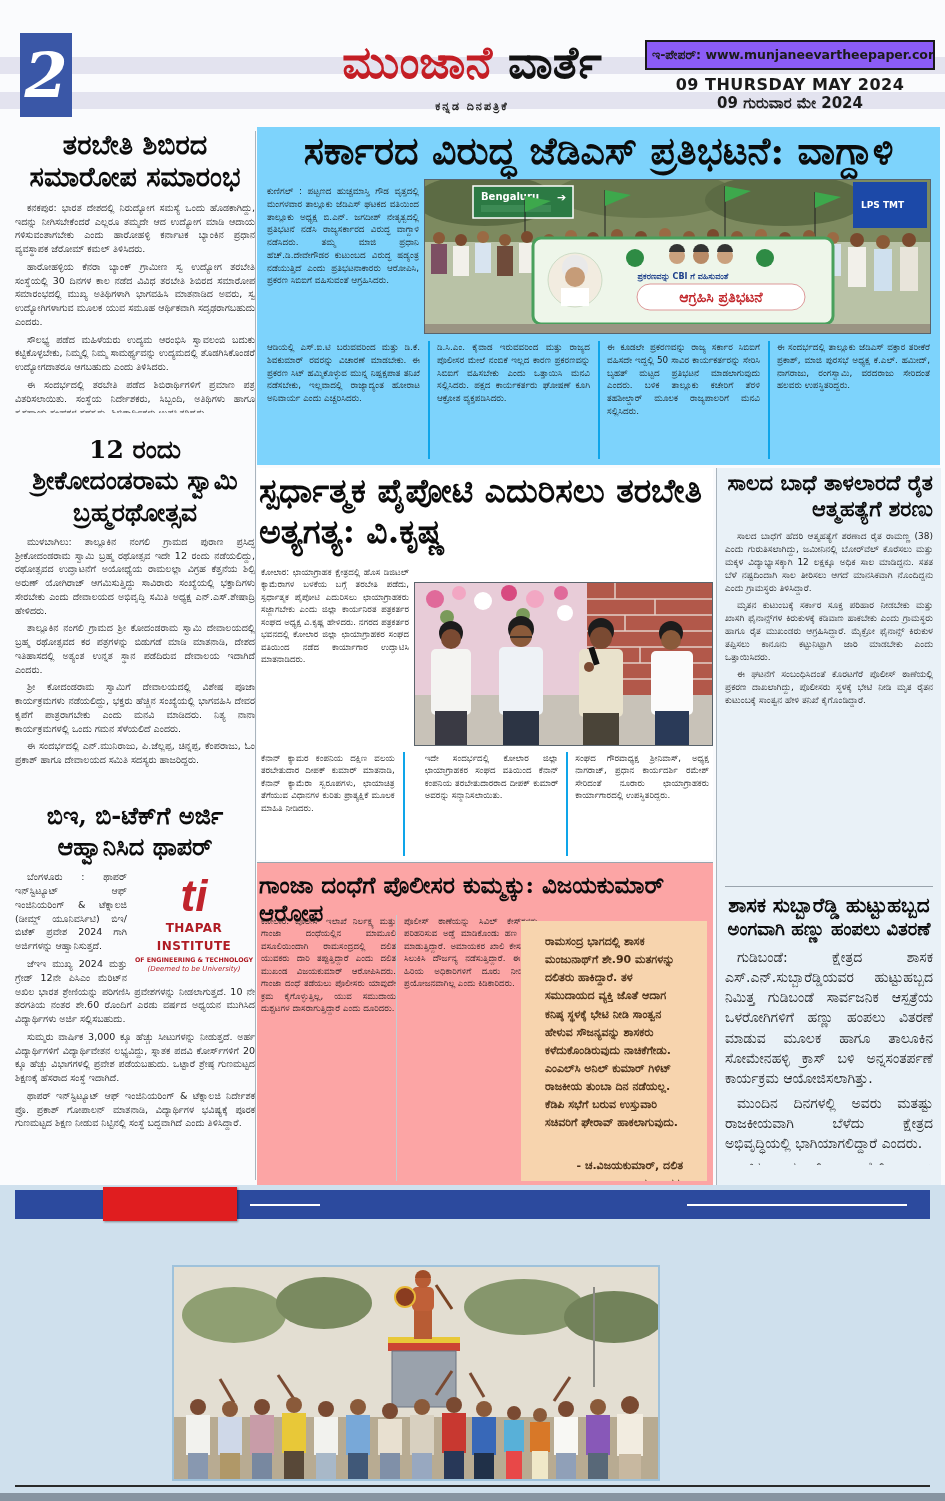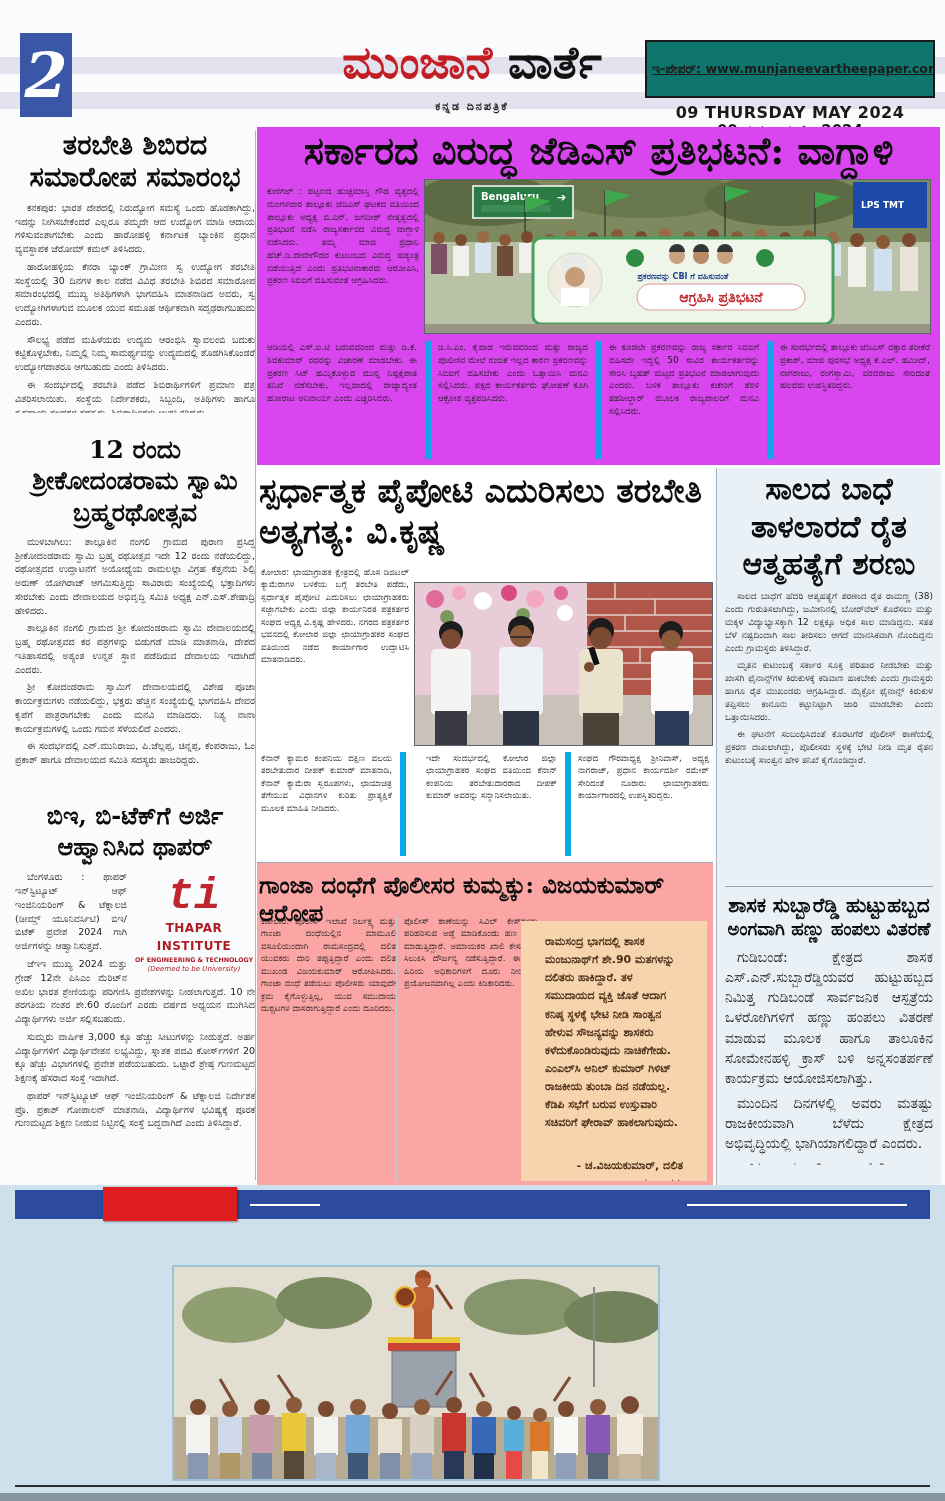--- a/index.html
+++ b/index.html
@@ -14,38 +14,38 @@
   .numbox{position:absolute;left:20px;top:33px;width:52px;height:84px;background:#3a57a7;
           display:flex;align-items:center;justify-content:center;}
   .numbox span{color:#fff;font-family:"DejaVu Serif",serif;font-weight:bold;font-size:62px;font-style:italic;}
   .masthead{position:absolute;left:272px;top:38px;width:400px;text-align:center;
             font-family:"DejaVu Serif",serif;font-weight:bold;font-size:45px;line-height:1.1;}
   .masthead .red{color:#c41e25;}
   .masthead .blk{color:#121212;}
   .mastsub{position:absolute;left:272px;top:100px;width:400px;text-align:center;font-size:11px;
            letter-spacing:2px;color:#222;font-weight:bold;}
   .infobox{position:absolute;left:645px;top:40px;width:290px;}
-  .infobox .l1{border:2px solid #1a1a1a;background:#0f766e;padding:19px 5px;font-size:12.5px;
-               font-weight:bold;text-align:center;white-space:nowrap;overflow:hidden;text-decoration:underline;}
+  .infobox .l1{border:2px solid #1a1a1a;background:#8b5cf6;padding:5px 5px;font-size:12.5px;
+               font-weight:bold;text-align:center;white-space:nowrap;overflow:hidden;}
   .infobox .l2{margin-top:5px;font-size:16px;font-weight:bold;text-align:center;letter-spacing:0.5px;}
   .infobox .l3{font-size:15px;font-weight:bold;text-align:center;}
-  .mainart{position:absolute;left:257px;top:127px;width:683px;height:338px;background:#d946ef;}
+  .mainart{position:absolute;left:257px;top:127px;width:683px;height:338px;background:#7dd3fc;}
   .mainart h1{position:absolute;top:2px;left:8px;right:8px;margin:0;text-align:center;
               font-size:38px;line-height:1.15;}
   .vr{position:absolute;width:1px;background:#a9b4bd;}
   .hr{position:absolute;height:1px;background:#9aa4ad;}
   .colrow{display:flex;gap:8px;}
   .colrow>div{flex:1;}
-  .colrow>div+div{border-left:6px solid #0ea5e9;padding-left:7px;}
+  .colrow>div+div{border-left:2px solid #0ea5e9;padding-left:7px;}
   .quote{position:absolute;background:#f7d4ae;padding:12px 24px;font-size:11px;line-height:1.65;
          color:#4a3018;font-weight:bold;text-align:left;overflow:hidden;}
   .quote .sig{text-align:right;margin-top:24px;}
   .photo{border:1px solid #5a646c;background:#cfc9bb;display:block;}
   .thlogo{float:right;width:122px;margin:4px 0 4px 6px;text-align:center;}
-  .thlogo .ti{color:#c0242c;font-family:Liberation Mono, monospace;font-weight:bold;font-size:44px;
+  .thlogo .ti{color:#c0242c;font-family:Liberation Sans, sans-serif;font-weight:bold;font-size:44px;
               line-height:1;font-style:italic;}
   .thlogo .t1{color:#b01c24;font-size:12px;font-weight:bold;letter-spacing:0.5px;margin-top:2px;}
   .thlogo .t2{color:#b01c24;font-size:6.3px;font-weight:bold;}
   .thlogo .t3{color:#b01c24;font-size:7px;font-style:italic;}
   .botsec{position:absolute;left:0;top:1185px;width:945px;height:316px;background:#cfe0ed;}
   .botbar{position:absolute;left:15px;top:5px;width:915px;height:29px;background:#2c4a9e;}
   .botbar .line{position:absolute;top:14px;height:2px;background:#fff;}
   .botbar .ep{position:absolute;left:300px;top:5px;width:360px;text-align:center;color:#fff;
               font-weight:bold;font-size:14.5px;}
   .badge{position:absolute;left:88px;top:-3px;width:134px;height:34px;background:#e01d1f;color:#fff;
@@ -297,21 +297,21 @@
       <div class="bt" style="flex:1;font-size:8.6px;border-left:1px solid #c4ccd2;padding-left:7px;">ಪೊಲೀಸ್ ಠಾಣೆಯನ್ನು ಸಿವಿಲ್ ಕೇಸ್‌ಗಳನ್ನು ಪರಿಹರಿಸುವ ಅಡ್ಡೆ ಮಾಡಿಕೊಂಡು ಹಣ ಲೂಟಿ ಮಾಡುತ್ತಿದ್ದಾರೆ. ಅಮಾಯಕರ ಖಾಲಿ ಕೇಸುಗಳಲ್ಲಿ ಸಿಲುಕಿಸಿ ದೌರ್ಜನ್ಯ ನಡೆಸುತ್ತಿದ್ದಾರೆ. ಈ ಬಗ್ಗೆ ಹಿರಿಯ ಅಧಿಕಾರಿಗಳಿಗೆ ದೂರು ನೀಡಿದರೂ ಪ್ರಯೋಜನವಾಗಿಲ್ಲ ಎಂದು ಕಿಡಿಕಾರಿದರು.</div>
     </div>
     <div class="quote" style="right:6px;top:58px;width:138px;height:236px;">
       <div>ರಾಮಸಂದ್ರ ಭಾಗದಲ್ಲಿ ಶಾಸಕ ಮಂಜುನಾಥ್‌ಗೆ ಶೇ.90 ಮತಗಳನ್ನು ದಲಿತರು ಹಾಕಿದ್ದಾರೆ. ತಳ ಸಮುದಾಯದ ವ್ಯಕ್ತಿ ಜೊತೆ ಆದಾಗ ಕನಿಷ್ಠ ಸ್ಥಳಕ್ಕೆ ಭೇಟಿ ನೀಡಿ ಸಾಂತ್ವನ ಹೇಳುವ ಸೌಜನ್ಯವನ್ನು ಶಾಸಕರು ಕಳೆದುಕೊಂಡಿರುವುದು ನಾಚಿಕೆಗೇಡು. ಎಂಎಲ್‌ಸಿ ಅನಿಲ್ ಕುಮಾರ್ ಗಿಳಿಟ್ ರಾಜಕೀಯ ತುಂಬಾ ದಿನ ನಡೆಯಲ್ಲ. ಕೆಡಿಪಿ ಸಭೆಗೆ ಬರುವ ಉಸ್ತುವಾರಿ ಸಚಿವರಿಗೆ ಘೇರಾವ್ ಹಾಕಲಾಗುವುದು.</div>
       <div class="sig">- ಚ.ವಿಜಯಕುಮಾರ್, ದಲಿತ ಮುಖಂಡರು</div>
     </div>
   </div>
 
   <div class="abs" style="left:716px;top:468px;width:224px;height:717px;background:#e9f1f7;border-left:1px solid #a9b4bd;">
     <div class="abs" style="left:8px;top:2px;width:208px;height:412px;overflow:hidden;">
-      <div class="hl" style="font-size:30px;line-height:1.25;text-align:center;">ಸಾಲದ ಬಾಧೆ ತಾಳಲಾರದೆ ರೈತ ಆತ್ಮಹತ್ಯೆಗೆ ಶರಣು</div>
+      <div class="hl" style="font-size:21px;line-height:1.25;text-align:right;">ಸಾಲದ ಬಾಧೆ ತಾಳಲಾರದೆ ರೈತ ಆತ್ಮಹತ್ಯೆಗೆ ಶರಣು</div>
       <div class="bt" style="margin-top:7px;height:330px;font-size:9px;">
         <p>ಸಾಲದ ಬಾಧೆಗೆ ಹೆದರಿ ಆತ್ಮಹತ್ಯೆಗೆ ಶರಣಾದ ರೈತ ರಾಮಣ್ಣ (38) ಎಂದು ಗುರುತಿಸಲಾಗಿದ್ದು, ಜಮೀನಿನಲ್ಲಿ ಬೋರ್‌ವೆಲ್ ಕೊರೆಸಲು ಮತ್ತು ಮಕ್ಕಳ ವಿದ್ಯಾಭ್ಯಾಸಕ್ಕಾಗಿ 12 ಲಕ್ಷಕ್ಕೂ ಅಧಿಕ ಸಾಲ ಮಾಡಿದ್ದನು. ಸತತ ಬೆಳೆ ನಷ್ಟದಿಂದಾಗಿ ಸಾಲ ತೀರಿಸಲು ಆಗದೆ ಮಾನಸಿಕವಾಗಿ ನೊಂದಿದ್ದನು ಎಂದು ಗ್ರಾಮಸ್ಥರು ತಿಳಿಸಿದ್ದಾರೆ.</p>
         <p>ಮೃತನ ಕುಟುಂಬಕ್ಕೆ ಸರ್ಕಾರ ಸೂಕ್ತ ಪರಿಹಾರ ನೀಡಬೇಕು ಮತ್ತು ಖಾಸಗಿ ಫೈನಾನ್ಸ್‌ಗಳ ಕಿರುಕುಳಕ್ಕೆ ಕಡಿವಾಣ ಹಾಕಬೇಕು ಎಂದು ಗ್ರಾಮಸ್ಥರು ಹಾಗೂ ರೈತ ಮುಖಂಡರು ಆಗ್ರಹಿಸಿದ್ದಾರೆ. ಮೈಕ್ರೋ ಫೈನಾನ್ಸ್ ಕಿರುಕುಳ ತಪ್ಪಿಸಲು ಕಾನೂನು ಕಟ್ಟುನಿಟ್ಟಾಗಿ ಜಾರಿ ಮಾಡಬೇಕು ಎಂದು ಒತ್ತಾಯಿಸಿದರು.</p>
         <p>ಈ ಘಟನೆಗೆ ಸಂಬಂಧಿಸಿದಂತೆ ಕೊರಟಗೆರೆ ಪೊಲೀಸ್ ಠಾಣೆಯಲ್ಲಿ ಪ್ರಕರಣ ದಾಖಲಾಗಿದ್ದು, ಪೊಲೀಸರು ಸ್ಥಳಕ್ಕೆ ಭೇಟಿ ನೀಡಿ ಮೃತ ರೈತನ ಕುಟುಂಬಕ್ಕೆ ಸಾಂತ್ವನ ಹೇಳಿ ತನಿಖೆ ಕೈಗೊಂಡಿದ್ದಾರೆ.</p>
       </div>
     </div>
     <div class="hr" style="left:8px;top:418px;width:208px;"></div>
     <div class="abs" style="left:8px;top:424px;width:208px;height:288px;overflow:hidden;">
       <div class="hl" style="font-size:20px;line-height:1.3;text-align:center;">ಶಾಸಕ ಸುಬ್ಬಾರೆಡ್ಡಿ ಹುಟ್ಟುಹಬ್ಬದ</div>
       <div class="hl" style="font-size:18px;line-height:1.25;text-align:center;">ಅಂಗವಾಗಿ ಹಣ್ಣು ಹಂಪಲು ವಿತರಣೆ</div>

